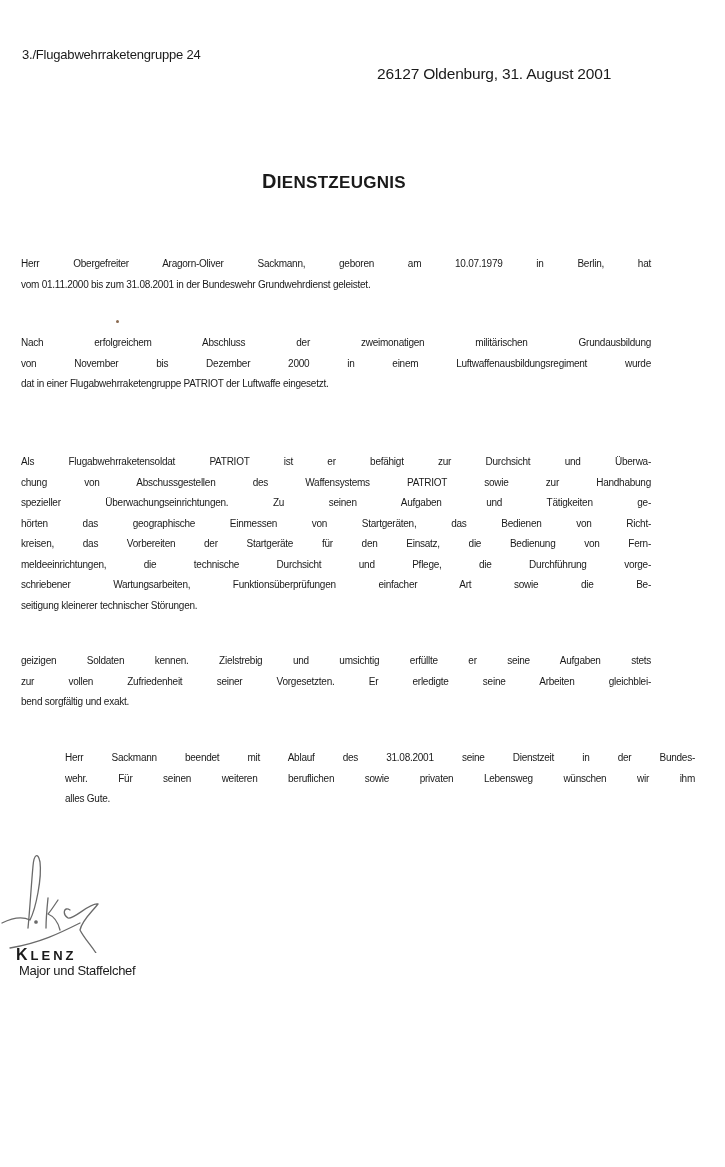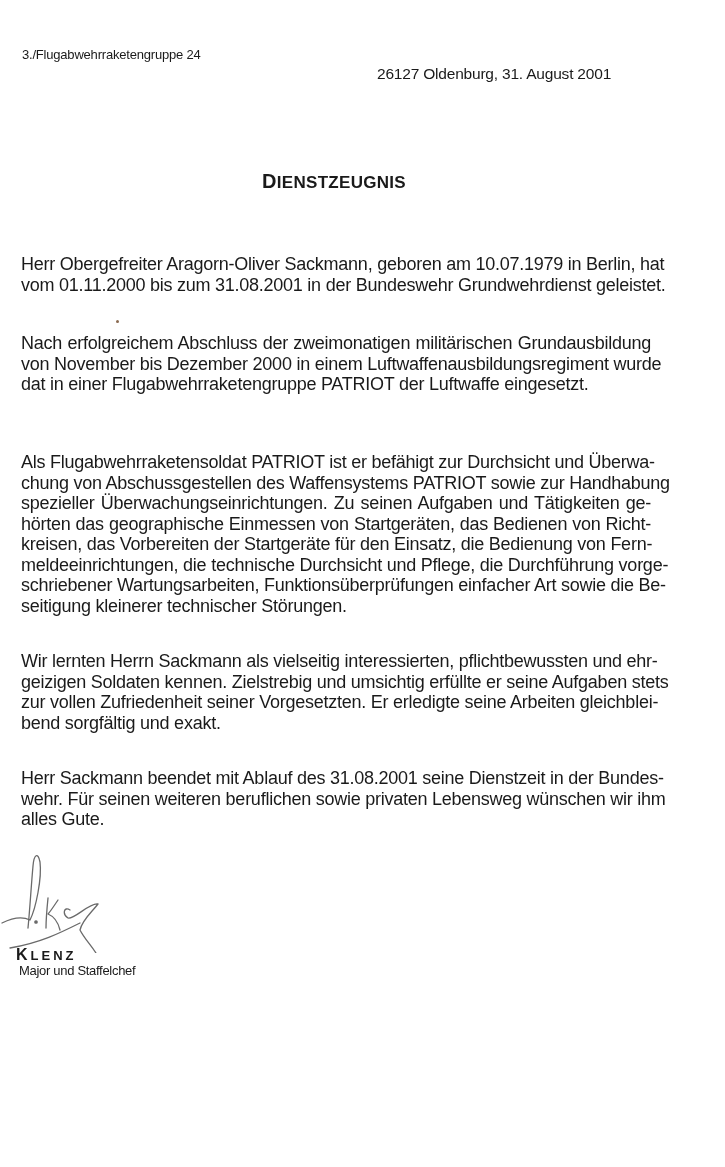--- a/index.html
+++ b/index.html
@@ -2,29 +2,29 @@
 <html><head>
 <meta charset="utf-8">
 <style>
   html, body { margin: 0; padding: 0; background: #ffffff; }
   body { width: 725px; height: 1167px; position: relative; overflow: hidden;
          font-family: "Liberation Sans", sans-serif; color: #1a1a1a; }
   .header-left { position: absolute; left: 22px; top: 47px; font-size: 13px; letter-spacing: -0.2px; }
   .header-right { position: absolute; left: 377px; top: 65px; font-size: 15.5px; letter-spacing: -0.2px; }
   .title { position: absolute; left: 262px; top: 170px; font-size: 17px; font-weight: bold; letter-spacing: 0.3px; }
   .title .big { font-size: 20px; }
-  .para { position: absolute; left: 21px; width: 630px; font-size: 18px; line-height: 20.5px;
+  .para { position: absolute; left: 21px; width: 630px; font-size: 10px; line-height: 20.5px;
           text-align: justify; letter-spacing: -0.25px; }
   .para .line { display: block; text-align: justify; text-align-last: justify; white-space: nowrap; }
   .para .line.last { text-align-last: left; }
   #p1 { top: 254px; }
   #p2 { top: 333px; }
   #p3 { top: 452px; }
   #p4 { top: 651px; }
-  #p5 { top: 768px; }
+  #p5 { top: 748px; margin-left: 44px; }
   .signature { position: absolute; left: 0px; top: 848px; width: 110px; height: 105px; }
   .signer-name { position: absolute; left: 16px; top: 946px; font-size: 13px; font-weight: bold;
                  letter-spacing: 3px; }
   .signer-name .big { font-size: 16px; }
   .signer-role { position: absolute; left: 19px; top: 963px; font-size: 13px; letter-spacing: -0.3px; }
   .speck { position: absolute; left: 116px; top: 320px; width: 3px; height: 3px; background: #8a6a50; border-radius: 50%; }
 </style>
 </head>
 <body>
 
@@ -53,21 +53,20 @@
     <span class="line">chung von Abschussgestellen des Waffensystems PATRIOT sowie zur Handhabung</span>
     <span class="line">spezieller Überwachungseinrichtungen. Zu seinen Aufgaben und Tätigkeiten ge-</span>
     <span class="line">hörten das geographische Einmessen von Startgeräten, das Bedienen von Richt-</span>
     <span class="line">kreisen, das Vorbereiten der Startgeräte für den Einsatz, die Bedienung von Fern-</span>
     <span class="line">meldeeinrichtungen, die technische Durchsicht und Pflege, die Durchführung vorge-</span>
     <span class="line">schriebener Wartungsarbeiten, Funktionsüberprüfungen einfacher Art sowie die Be-</span>
     <span class="line last">seitigung kleinerer technischer Störungen.</span>
   </div>
 
   <div class="para" id="p4">
-    <span class="line">Wir lernten Herrn Sackmann als vielseitig interessierten, pflichtbewussten und ehr-</span>
     <span class="line">geizigen Soldaten kennen. Zielstrebig und umsichtig erfüllte er seine Aufgaben stets</span>
     <span class="line">zur vollen Zufriedenheit seiner Vorgesetzten. Er erledigte seine Arbeiten gleichblei-</span>
     <span class="line last">bend sorgfältig und exakt.</span>
   </div>
 
   <div class="para" id="p5">
     <span class="line">Herr Sackmann beendet mit Ablauf des 31.08.2001 seine Dienstzeit in der Bundes-</span>
     <span class="line">wehr. Für seinen weiteren beruflichen sowie privaten Lebensweg wünschen wir ihm</span>
     <span class="line last">alles Gute.</span>
   </div>

